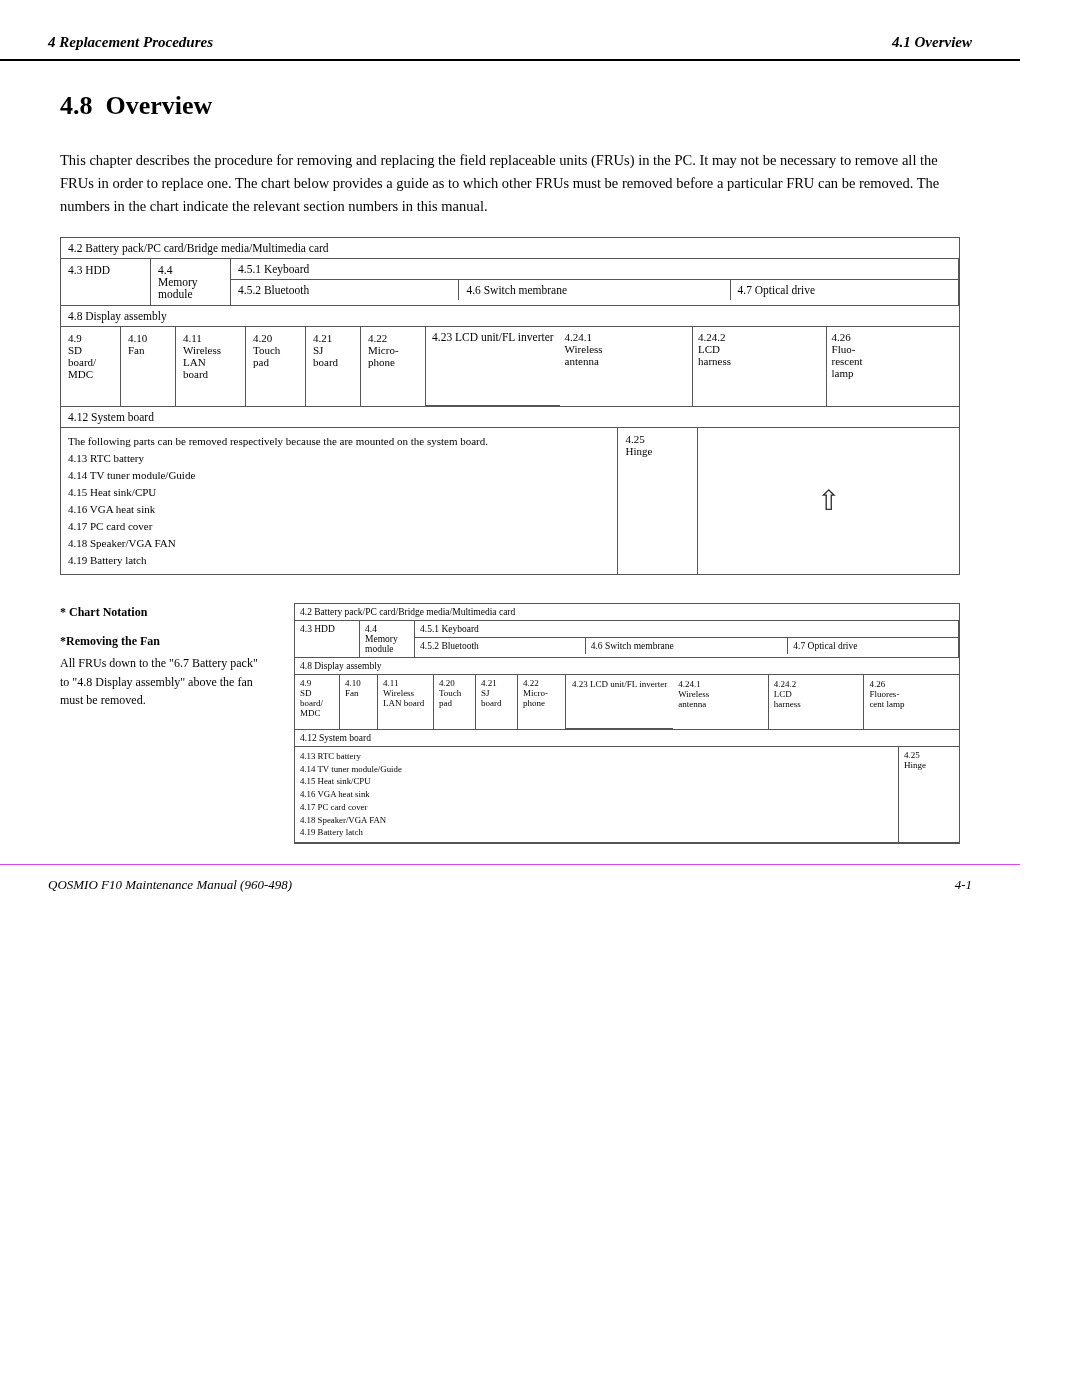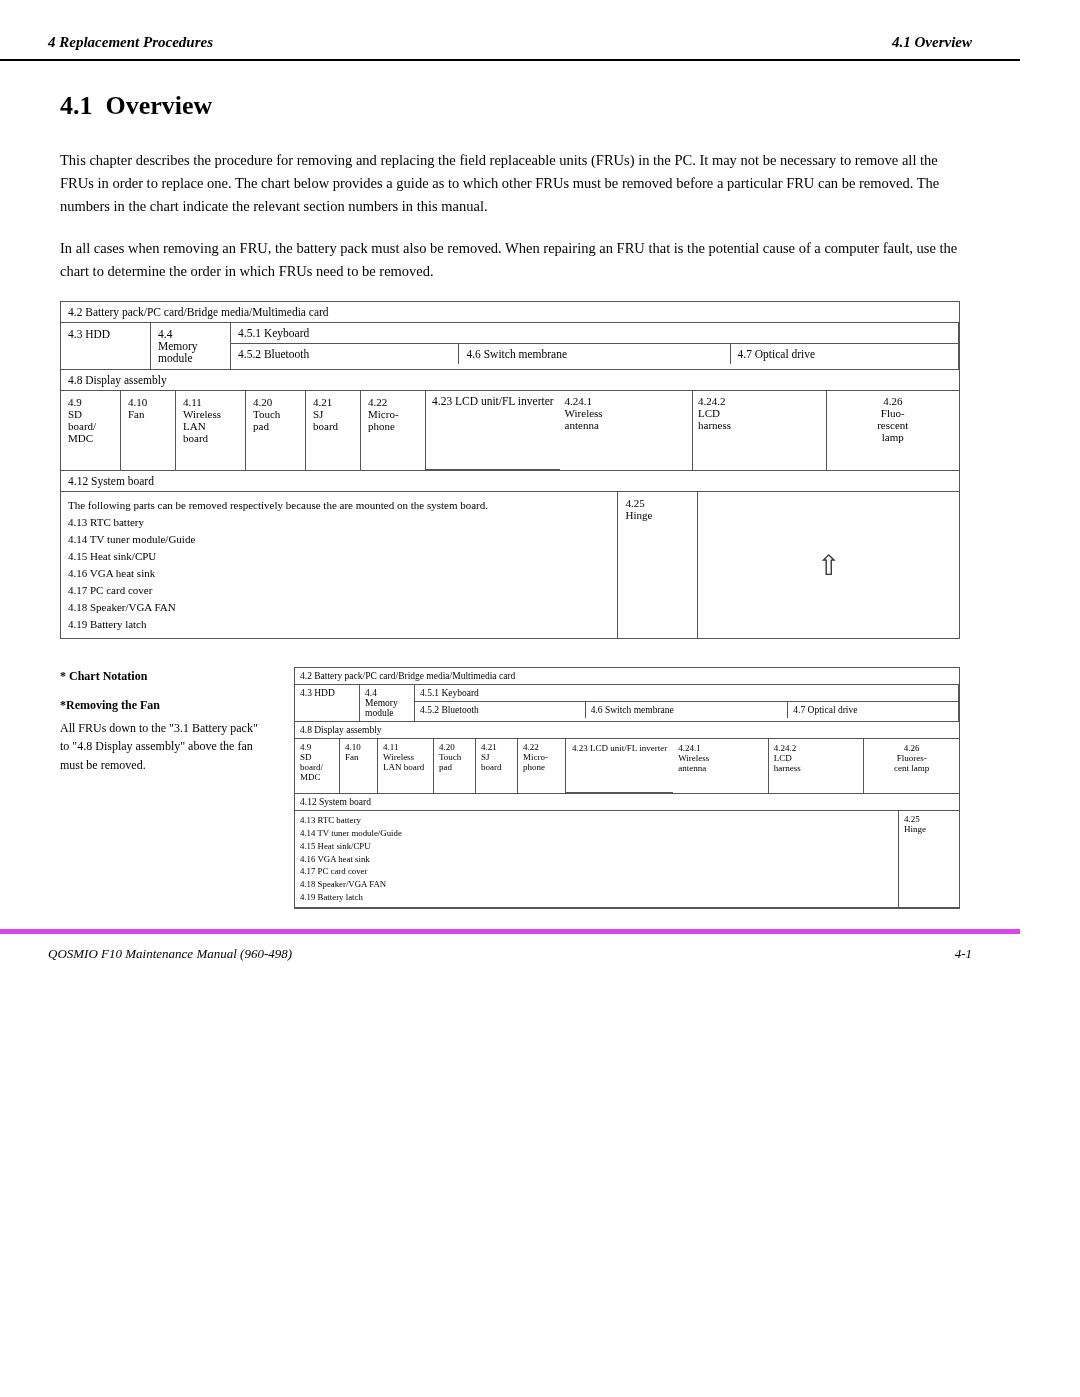--- a/index.html
+++ b/index.html
@@ -113,21 +113,21 @@
     }
     .small-chart .chart-full {
       padding: 3px 5px;
       font-size: 9.5px;
     }
 
     .footer {
       display: flex;
       justify-content: space-between;
       padding: 12px 48px;
-      border-top: 5px solid #d946ef;
+      border-top: 1px solid #d946ef;
       font-style: italic;
       font-size: 13px;
       margin-top: auto;
     }
 
     .arrow-up {
       display: inline-block;
       font-size: 28px;
       color: #333;
     }
@@ -147,41 +147,39 @@
       display: flex;
       flex: 1;
     }
     .lcd-bottom-cell {
       border-right: 1px solid #555;
       padding: 4px 5px;
       font-size: 11px;
     }
     .lcd-bottom-cell:last-child {
       border-right: none;
-      text-align: center;
     }
   </style>
 </head>
 <body>
 
 <div class="page">
 
   <div class="header">
     <span>4  Replacement Procedures</span>
     <span>4.1  Overview</span>
   </div>
 
   <div class="content">
 
     <div class="section-title">
-      <span>4.1</span>&nbsp;&nbsp;<span>Overview</span>
+      <span>4.8</span>&nbsp;&nbsp;<span>Overview</span>
     </div>
 
     <p class="body-text">This chapter describes the procedure for removing and replacing the field replaceable units (FRUs) in the PC. It may not be necessary to remove all the FRUs in order to replace one. The chart below provides a guide as to which other FRUs must be removed before a particular FRU can be removed. The numbers in the chart indicate the relevant section numbers in this manual.</p>
-    <p class="body-text">In all cases when removing an FRU, the battery pack must also be removed. When repairing an FRU that is the potential cause of a computer fault, use the chart to determine the order in which FRUs need to be removed.</p>
 
     <div class="chart-large">
 
       <div class="chart-full">
         <span>4.2 Battery pack/PC card/Bridge media/Multimedia card</span>
       </div>
 
       <div class="chart-row">
         <div class="chart-cell" style="width:90px;">
           <span>4.3 HDD</span>
@@ -294,21 +292,21 @@
           <span class="arrow-up">⇧</span>
         </div>
       </div>
     </div>
 
     <div class="lower-section">
 
       <div class="chart-notation">
         <div class="notation-title">* Chart Notation</div>
         <div style="margin-top:10px; font-weight:bold;">*Removing the Fan</div>
-        <div style="margin-top:4px;">All FRUs down to the "3.1 Battery pack" to "4.8 Display assembly" above the fan must be removed.</div>
+        <div style="margin-top:4px;">All FRUs down to the "6.7 Battery pack" to "4.8 Display assembly" above the fan must be removed.</div>
       </div>
 
       <div class="small-chart-wrap">
         <div class="small-chart">
 
           <div class="chart-full" style="font-size:9.5px; border-bottom:1px solid #555;">
             <span>4.2 Battery pack/PC card/Bridge media/Multimedia card</span>
           </div>
 
           <div class="chart-row">

